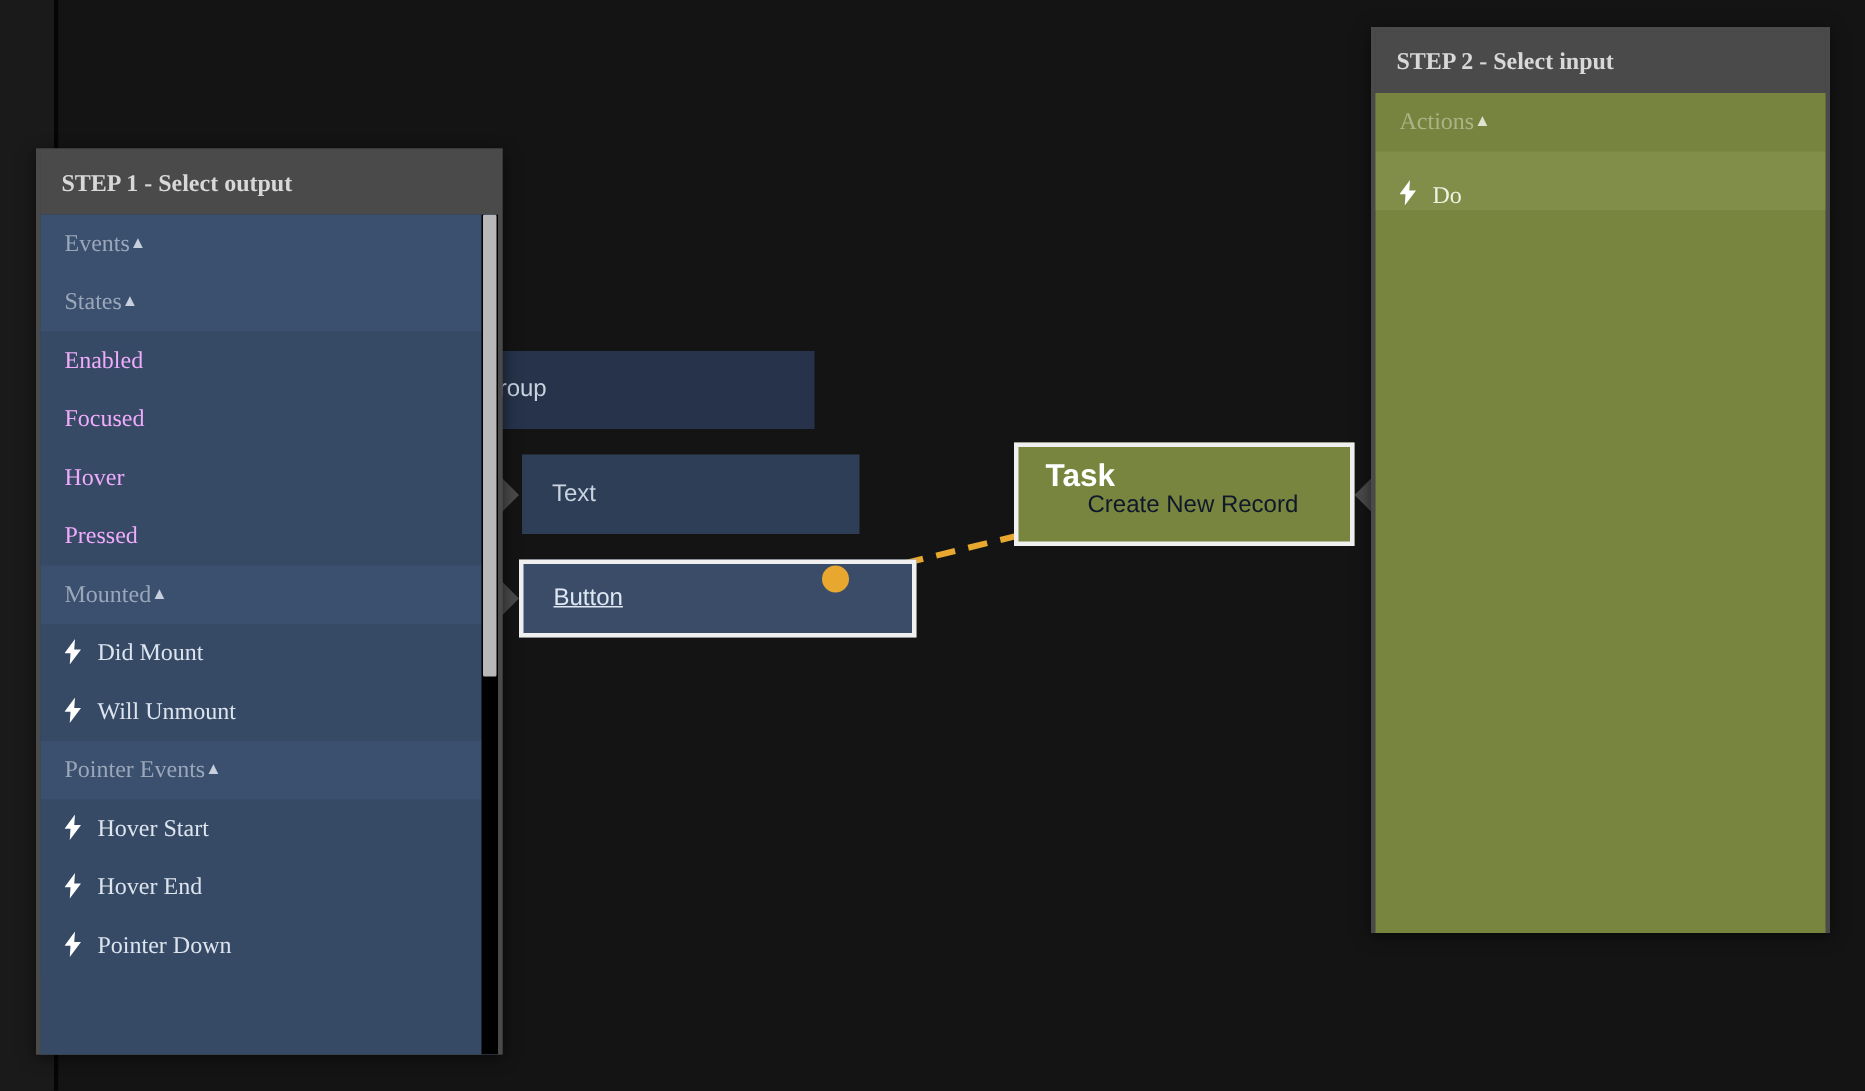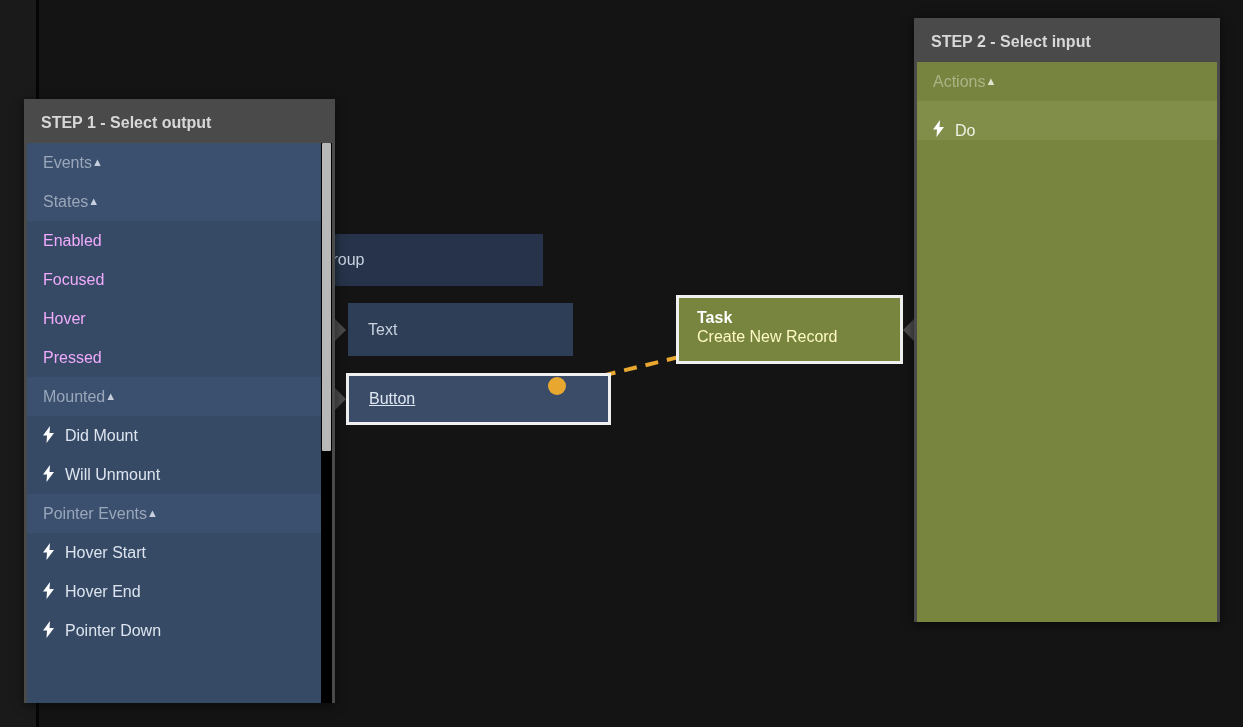--- a/index.html
+++ b/index.html
@@ -53,25 +53,25 @@
     text-decoration:underline;
   }
   .node-task {
     left:676px; top:295px; width:227px; height:69px;
     background:#78853f;
     border:3px solid #f0f0f0;
     display:block;
     padding:10px 0 0 18px;
   }
   .task-title {
-    font-size:16px; font-weight:bold; color:#ffffff;
+    font-size:21px; font-weight:bold; color:#ffffff;
     line-height:19px;
   }
   .task-sub {
-    font-size:16px; color:#fef9c3; line-height:19px;
+    font-size:16px; color:#0f172a; line-height:19px;margin-left:28px;
   }
 
   
   .port-tri-right {
     position:absolute;
     width:0; height:0;
     border-top:13px solid transparent;
     border-bottom:13px solid transparent;
     border-left:13px solid #4a4a4a;
   }
@@ -88,20 +88,21 @@
 
   
   #connector { position:absolute; left:0; top:0; width:1243px; height:727px; pointer-events:none; }
 
   
   .panel {
     position:absolute;
     border:3px solid #4a4a4a;
     background:#404040;
     box-shadow:0 2px 10px rgba(0,0,0,.55);
+    font-family:Liberation Serif, serif;
   }
   .panel-title {
     height:41px; line-height:41px;
     padding-left:14px;
     font-size:16px; font-weight:bold;
     color:#d8d8d8;
     background:#4a4a4a;
   }
   .panel-body {
     position:relative;

